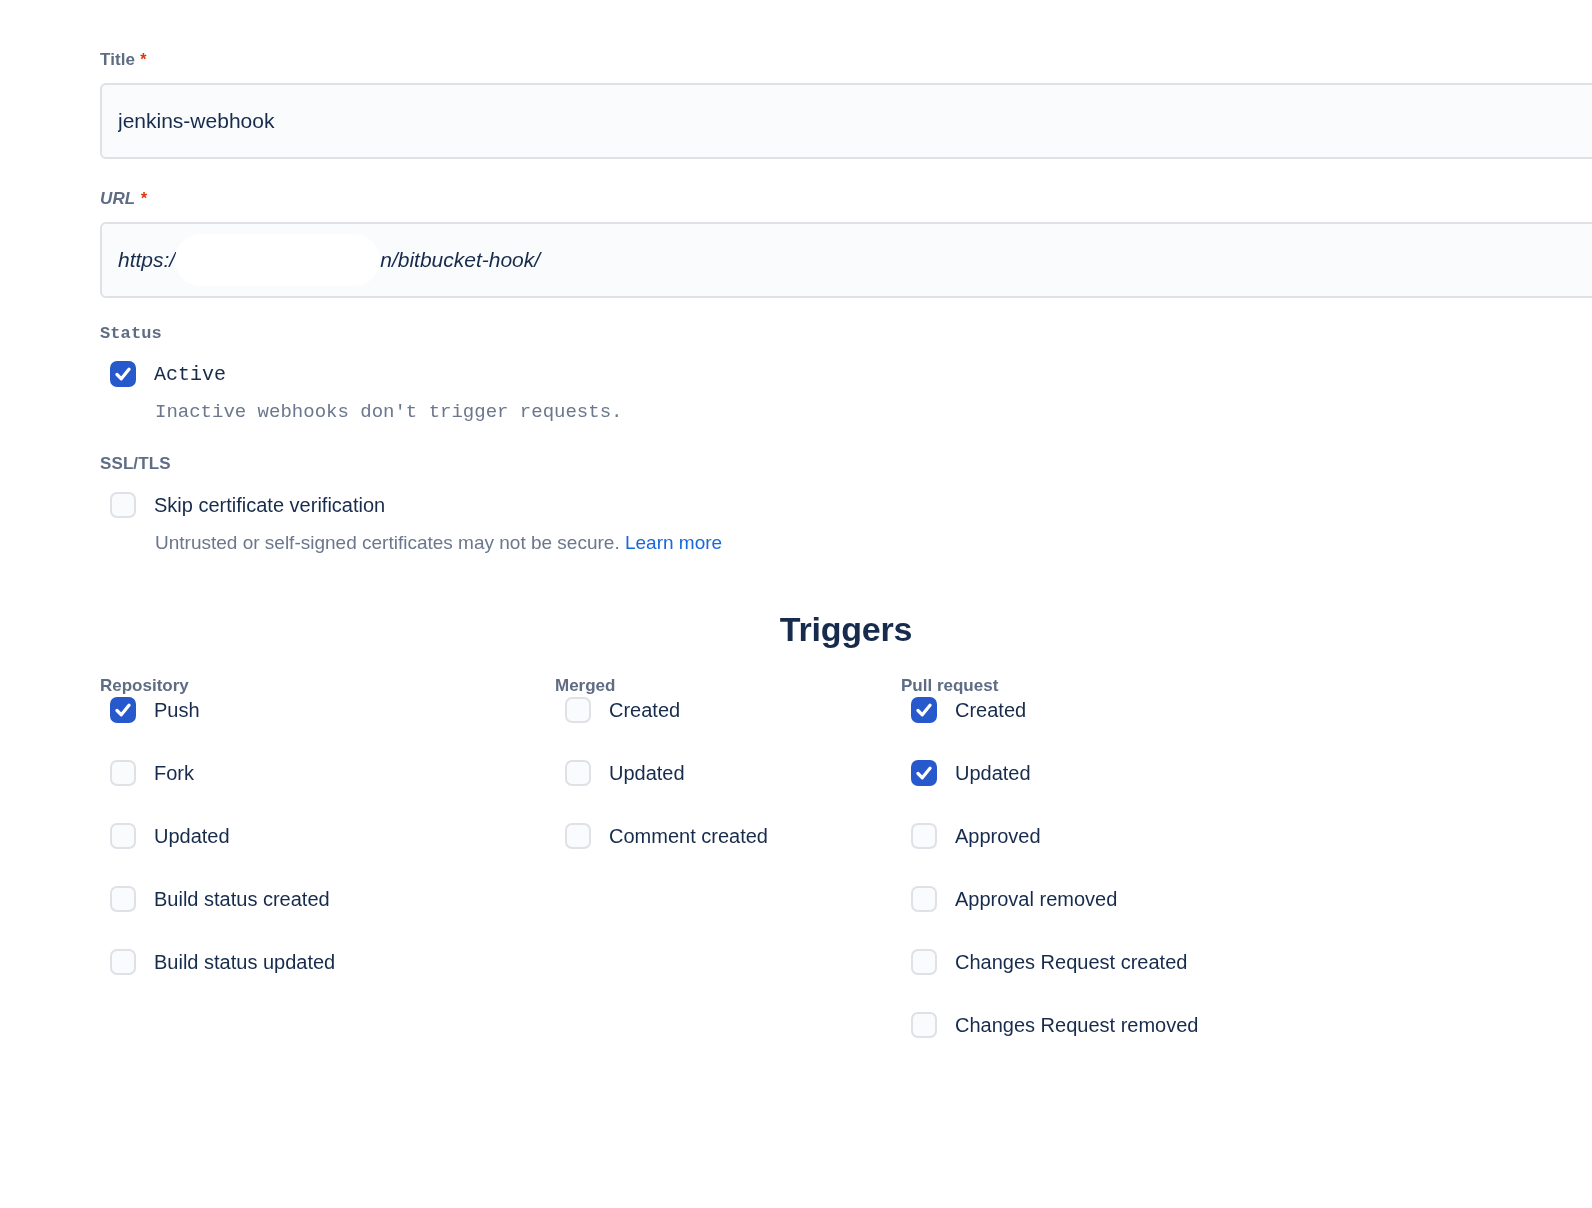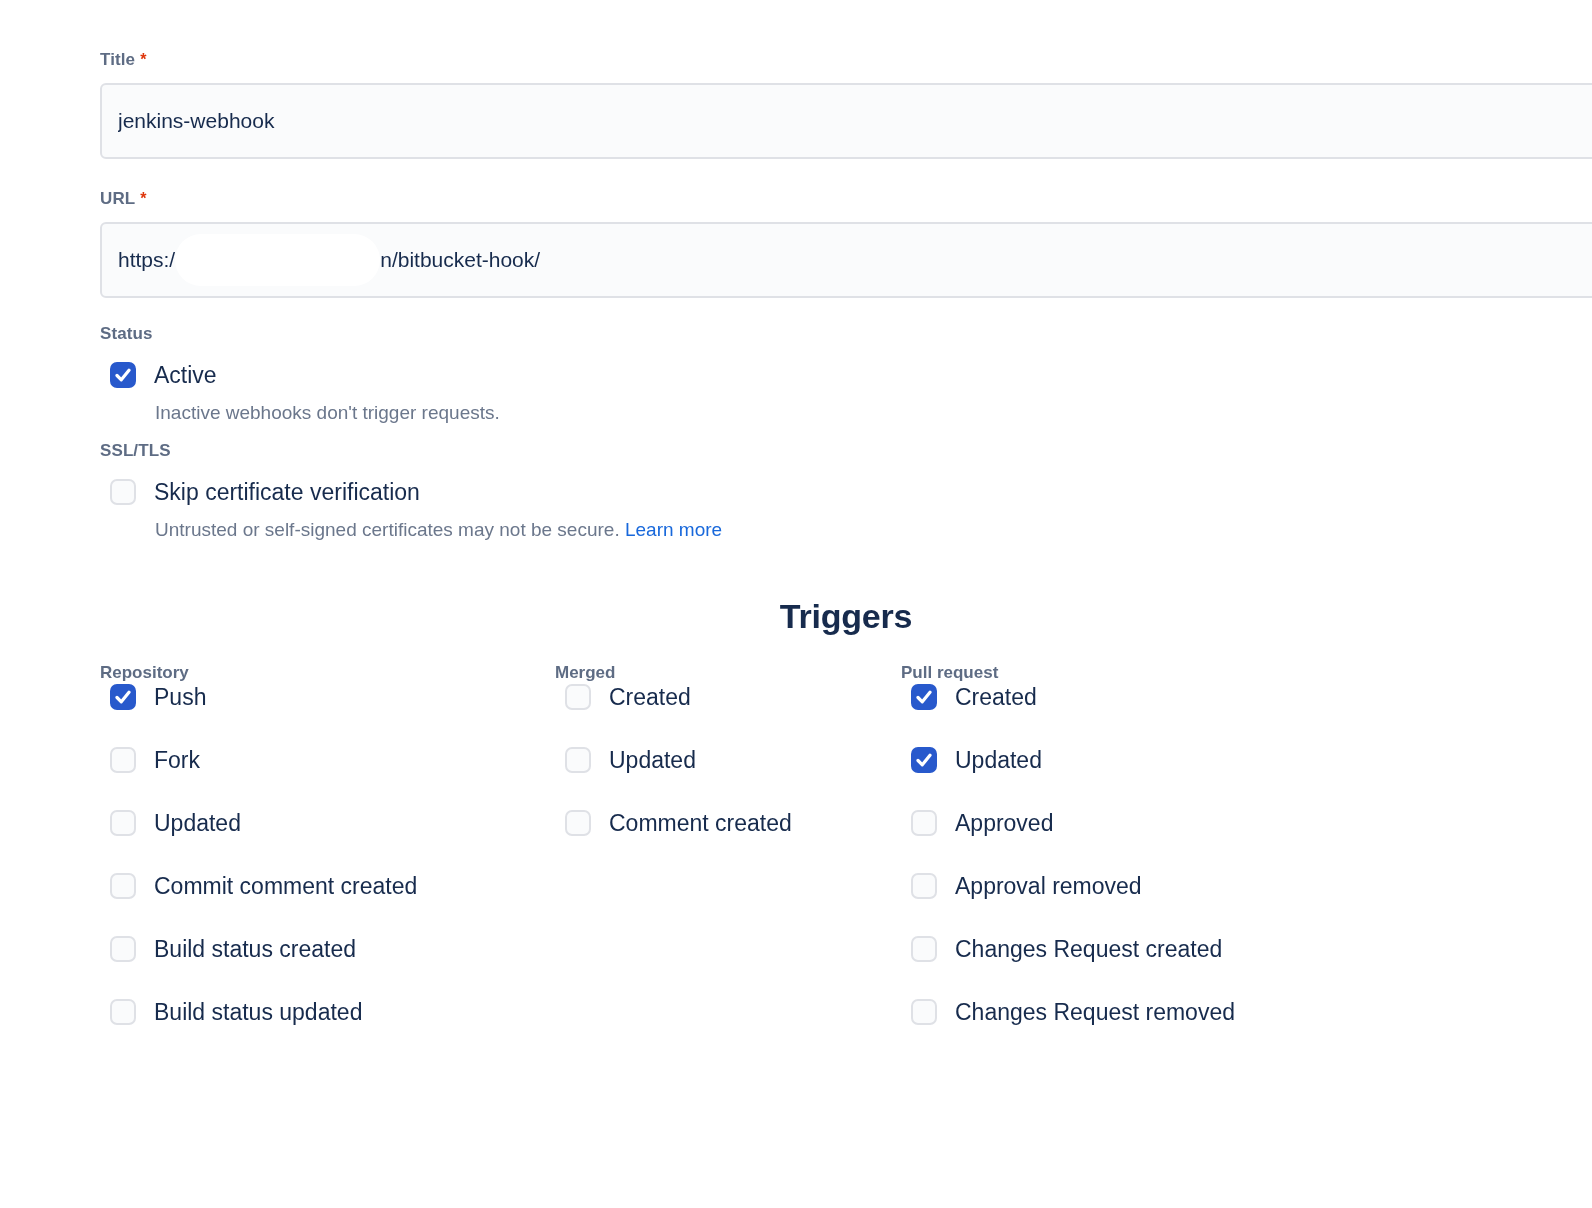--- a/index.html
+++ b/index.html
@@ -34,21 +34,21 @@
   .url-prefix, .url-suffix { white-space:pre; }
   .redaction {
     display:inline-block;
     width:205px; height:52px;
     background:#FFFFFF;
     border-radius:26px;
     flex:0 0 auto;
   }
 
   .field-block { margin-bottom:30px; }
-  .field-block.url-block { margin-bottom:26px; }
+  .field-block.url-block { margin-bottom:26px;font-style:italic; }
 
   
   .cb-row {
     display:flex; align-items:center;
     height:28px;
     margin-left:10px;
     cursor:pointer;
   }
   .cb {
     width:26px; height:26px;
@@ -59,35 +59,35 @@
     flex:0 0 auto;
   }
   .cb svg { display:none; }
   .cb-row[data-checked="true"] .cb {
     background:#2859CC;
     border-color:#2859CC;
   }
   .cb-row[data-checked="true"] .cb svg { display:block; }
   .cb-label {
     margin-left:18px;
-    font-size:23px; color:#172B4D;
+    font-size:20px; color:#172B4D;
   }
 
   .helper {
     margin-left:55px;
     margin-top:13px;
     font-size:19px;
     color:#6B778C;
   }
   .helper a, .link {
     color:#1868DB; text-decoration:none; cursor:pointer;text-align:center;
   }
 
   .section-block .field-label { display:block; margin-bottom:17px; }
-  .status-block { margin-bottom:17px; }
+  .status-block { margin-bottom:31px;font-family:Liberation Mono, monospace; }
   .ssl-block { margin-bottom:0; }
 
   
   .triggers-heading {
     margin-top:56px;
     font-size:34px; font-weight:700; color:#172B4D;
     letter-spacing:-0.2px;
     text-align:center;
   }
   .triggers-grid {
@@ -161,24 +161,20 @@
       <div class="cb-row" data-checked="false">
         <span class="cb"></span>
         <span class="cb-label">Fork</span>
       </div>
       <div class="cb-row" data-checked="false">
         <span class="cb"></span>
         <span class="cb-label">Updated</span>
       </div>
       <div class="cb-row" data-checked="false">
         <span class="cb"></span>
-        <span class="cb-label">Commit comment created</span>
-      </div>
-      <div class="cb-row" data-checked="false">
-        <span class="cb"></span>
         <span class="cb-label">Build status created</span>
       </div>
       <div class="cb-row" data-checked="false">
         <span class="cb"></span>
         <span class="cb-label">Build status updated</span>
       </div>
     </div>
 
     <div class="trigger-col">
       <div class="col-header">Merged</div>

